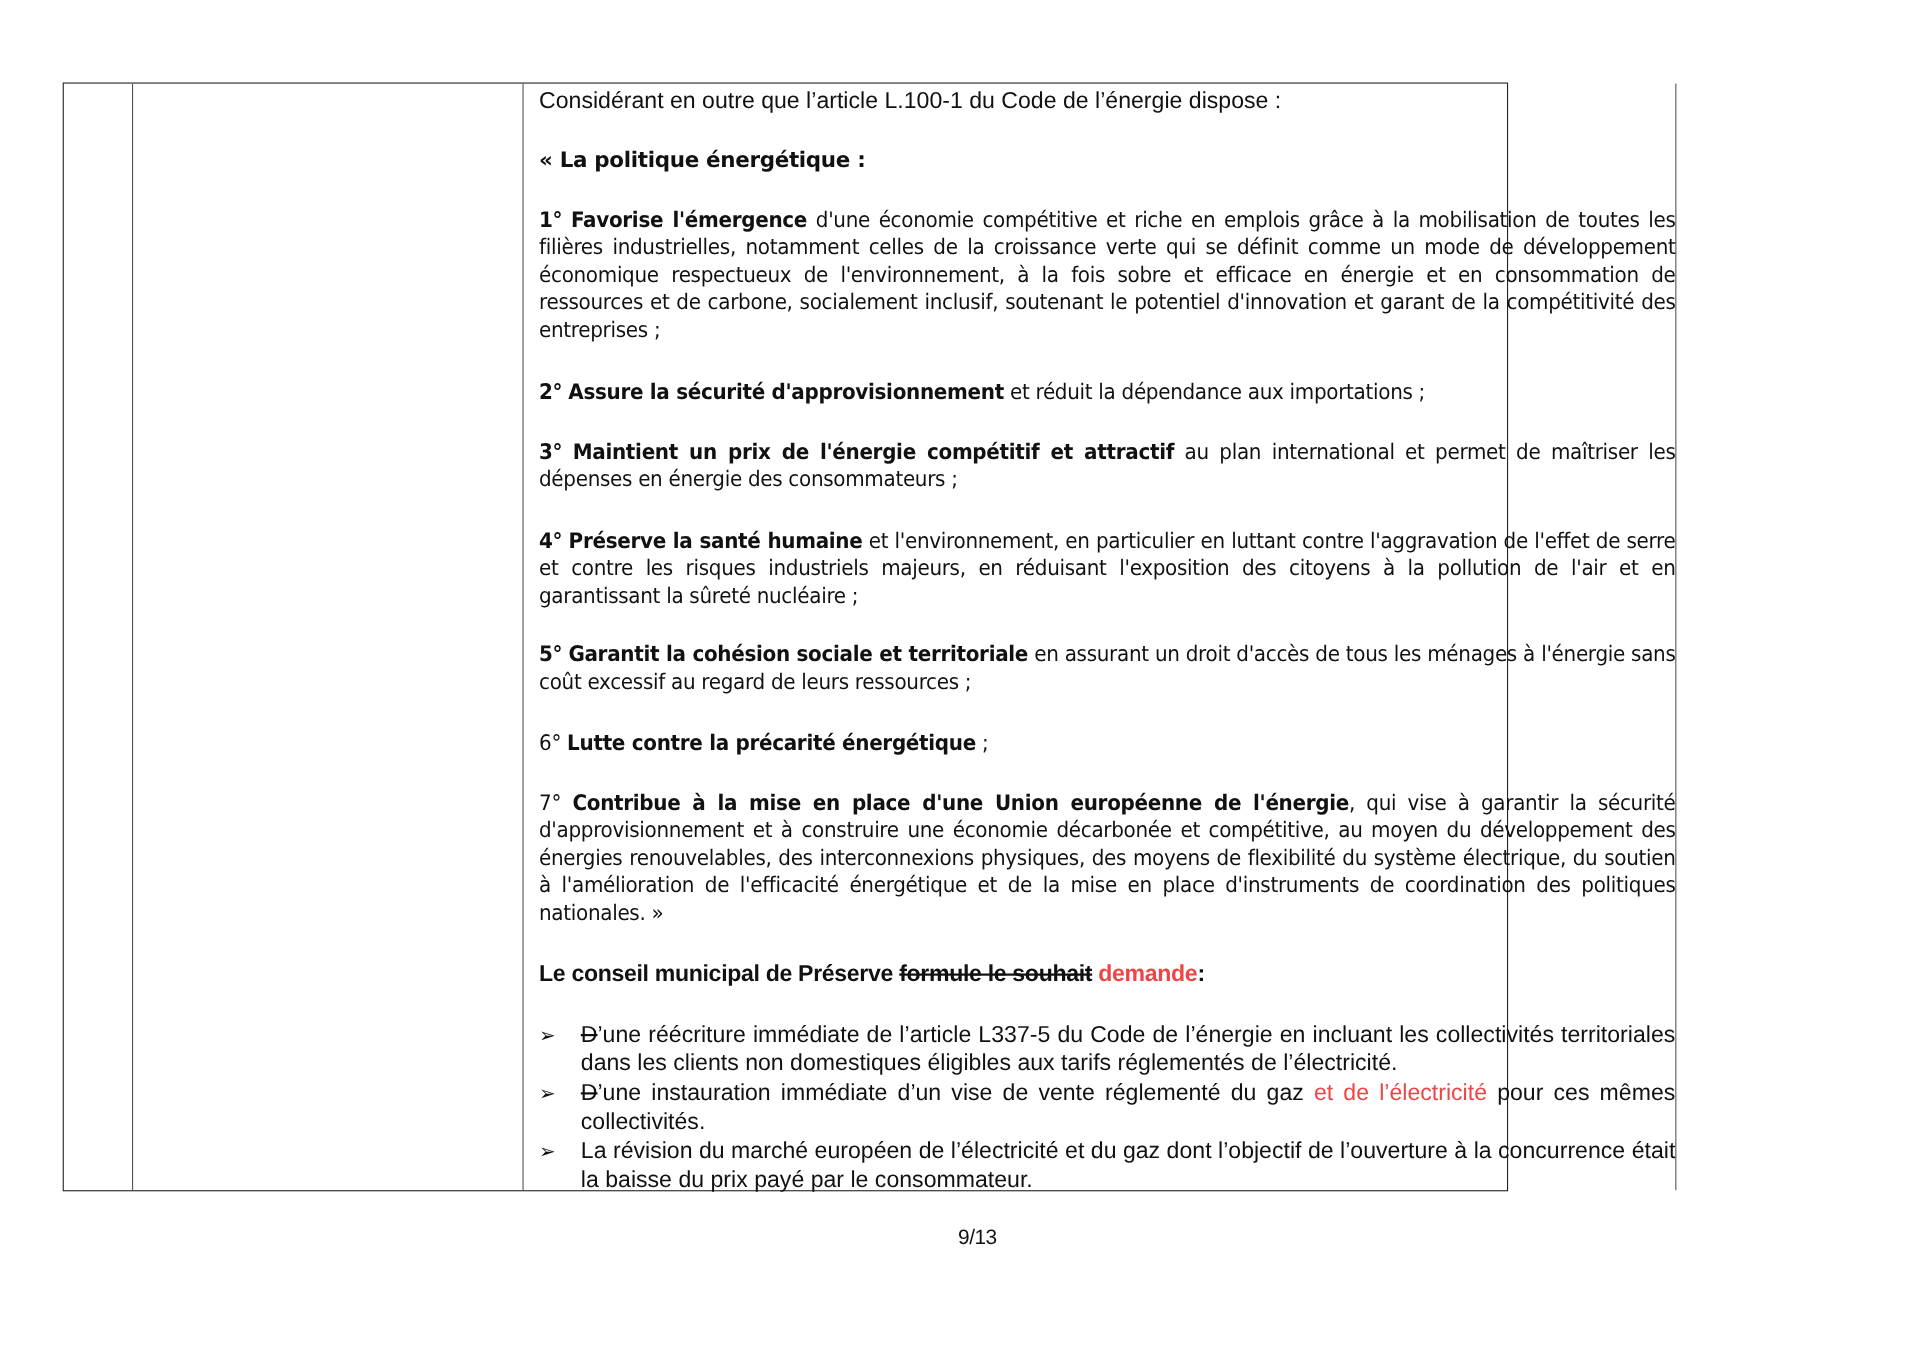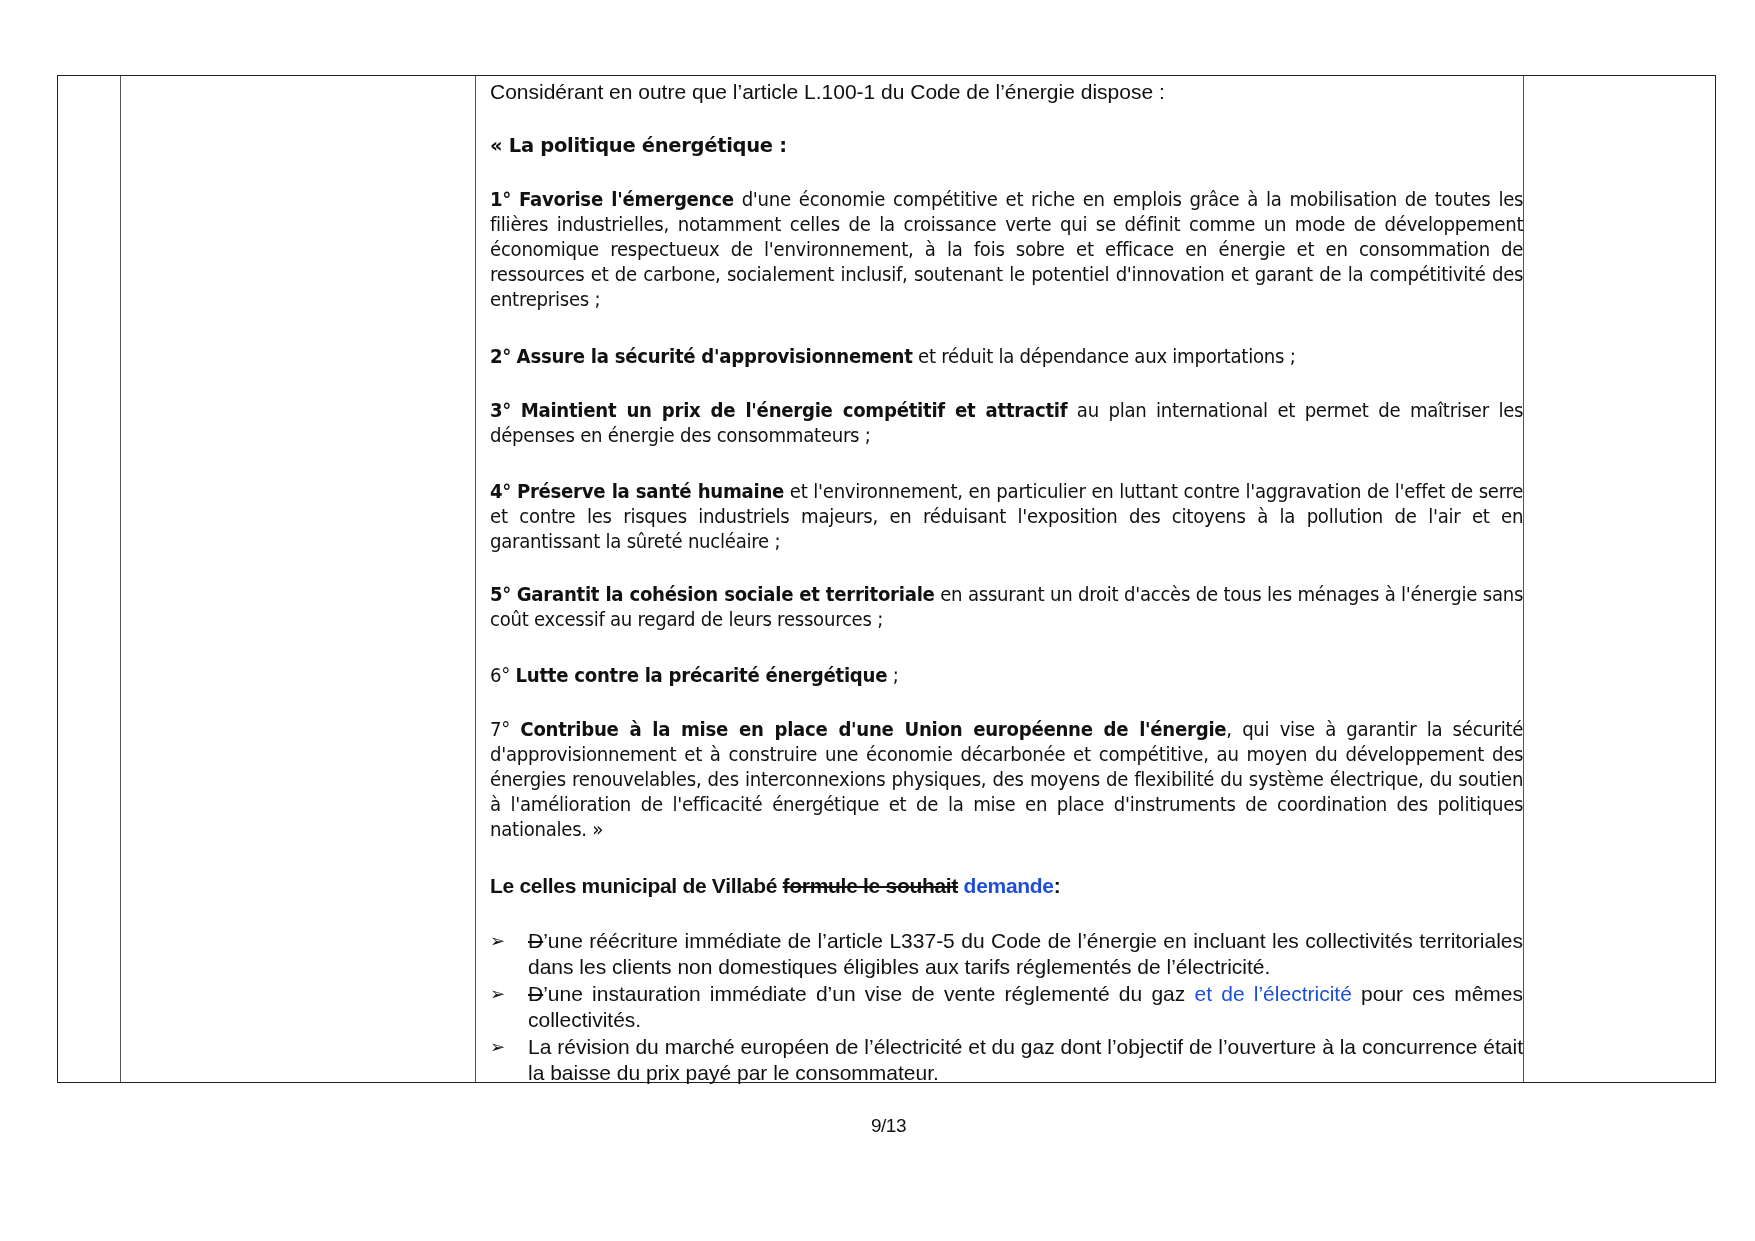--- a/index.html
+++ b/index.html
@@ -1,25 +1,25 @@
 <!DOCTYPE html>
 <html><head>
 <meta charset="utf-8">
 <style>
   html, body { margin: 0; padding: 0; background: #ffffff; }
   body { width: 1755px; height: 1241px; position: relative; overflow: hidden; font-family: "DejaVu Sans", sans-serif; color: #111; }
-  .table { position: absolute; left: 57px; top: 75px; width: 1659px; height: 1008px; border: 1.5px solid #222; box-sizing: border-box; }
+  .table { position: absolute; left: 57px; top: 75px; width: 1314px; height: 1008px; border: 1.5px solid #222; box-sizing: border-box; }
   .col { position: absolute; top: 0; bottom: 0; border-left: 1.5px solid #555; }
   .cell-content { position: absolute; left: 432px; top: 0; width: 1034px; }
   .p { position: absolute; left: 0; width: 1033px; font-size: 19.5px; line-height: 25px; text-align: justify; letter-spacing: -0.3px; font-family: "DejaVu Sans", sans-serif; transform-origin: left top; }
   .p.arial { font-family: "Liberation Sans", sans-serif; font-size: 21px; letter-spacing: 0; }
   .narrow { transform: scaleX(0.93); width: 1111px; }
   b { font-weight: bold; }
   .strike { text-decoration: line-through; }
-  .red { color: #1d4ed8; }
+  .red { color: #ef4444; }
   .heading { font-family: "Liberation Sans", sans-serif; font-weight: bold; font-size: 21px; }
   .bullet { position: absolute; left: 38px; width: 995px; font-family: "Liberation Sans", sans-serif; font-size: 21px; line-height: 26px; text-align: justify; }
   .bullet .arrow { position: absolute; left: -38px; top: 0; font-size: 18px; }
   .page-num { position: absolute; left: 0; width: 1755px; top: 1115px; text-align: center; font-family: Liberation Sans, sans-serif; font-size: 19px; letter-spacing: -0.5px; margin-left: 11px; }
 </style>
 </head>
 <body>
 
 <div class="table">
   <div class="col" style="left:62px;"></div>
@@ -46,21 +46,21 @@
       <b>5°</b> <b>Garantit la cohésion sociale et territoriale</b><span> en assurant un droit d'accès de tous les ménages à l'énergie sans coût excessif au regard de leurs ressources ;</span>
     </div>
     <div class="p narrow" style="top:587px;">
       <span>6°</span> <b>Lutte contre la précarité énergétique</b><span> ;</span>
     </div>
     <div class="p narrow" style="top:641px;">
       <span>7°</span> <b>Contribue à la mise en place d'une Union européenne de l'énergie</b><span>, qui vise à garantir la sécurité d'approvisionnement et à construire une économie décarbonée et compétitive, au moyen du développement des énergies renouvelables, des interconnexions physiques, des moyens de flexibilité du système électrique, du soutien à l'amélioration de l'efficacité énergétique et de la mise en place d'instruments de coordination des politiques nationales. »</span>
     </div>
 
     <div class="p heading" style="top:797px;">
-      <span>Le celles municipal de Villabé </span><span class="strike">formule le souhait</span><span class="red"> demande</span><span>:</span>
+      <span>Le conseil municipal de Préserve </span><span class="strike">formule le souhait</span><span class="red"> demande</span><span>:</span>
     </div>
 
     <div class="bullet" style="top:852px;">
       <span class="arrow">➢</span>
       <span class="strike">D</span><span>’une réécriture immédiate de l’article L337-5 du Code de l’énergie en incluant les collectivités territoriales dans les clients non domestiques éligibles aux tarifs réglementés de l’électricité.</span>
     </div>
     <div class="bullet" style="top:905px;">
       <span class="arrow">➢</span>
       <span class="strike">D</span><span>’une instauration immédiate d’un vise de vente réglementé du gaz </span><span class="red">et de l’électricité</span><span> pour ces mêmes collectivités.</span>
     </div>

